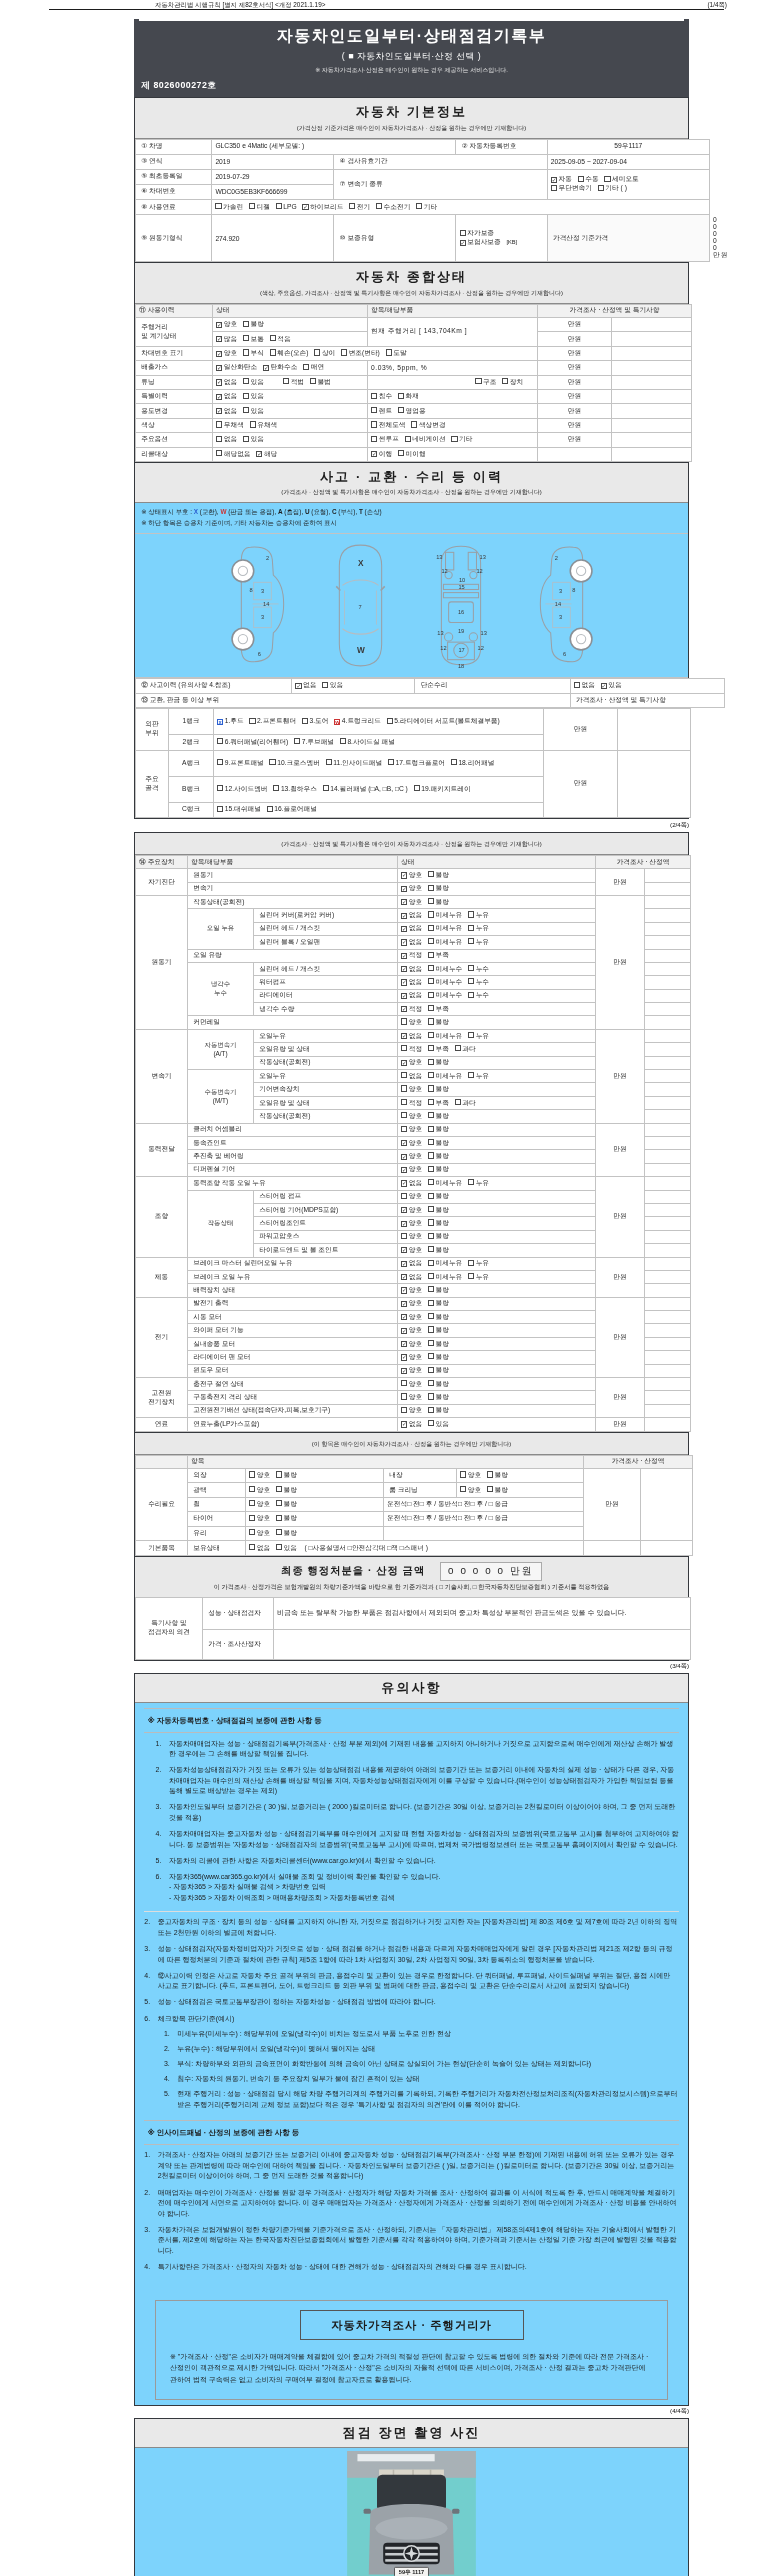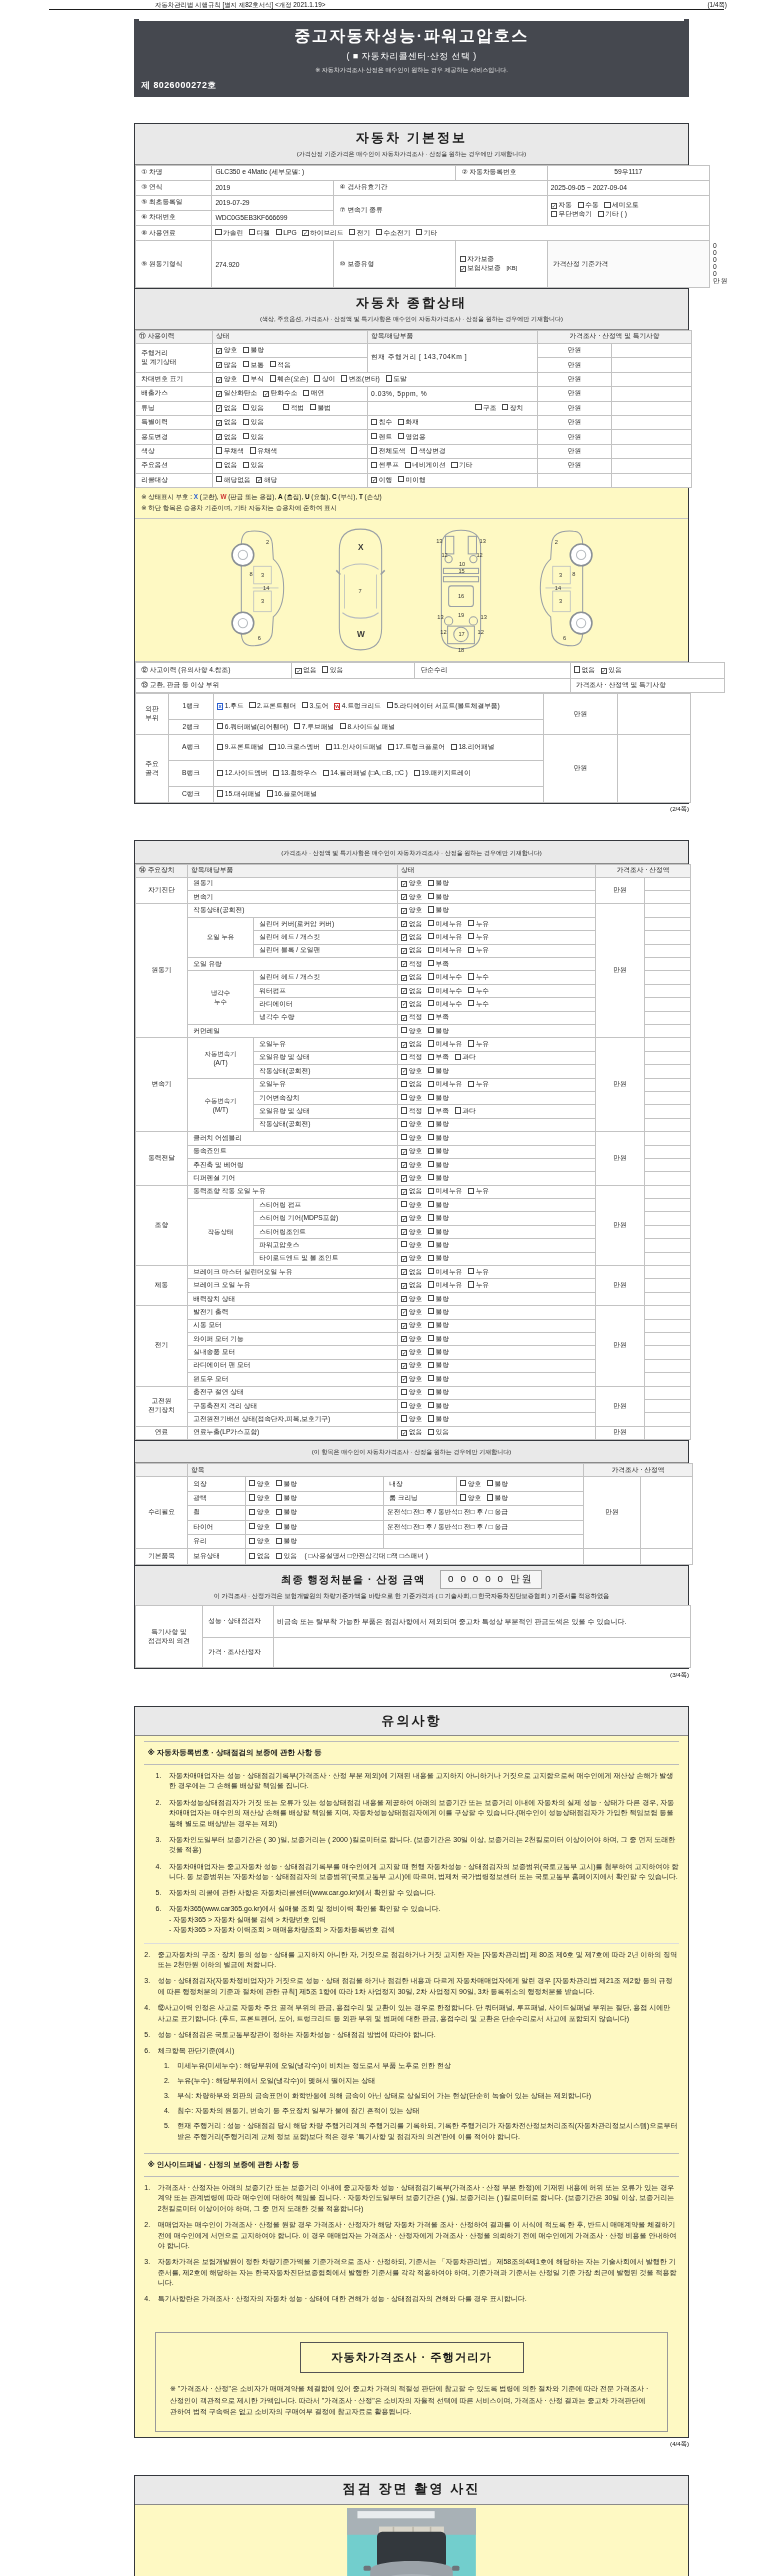--- a/index.html
+++ b/index.html
@@ -10,21 +10,21 @@
   .top-rule{position:absolute;left:49px;right:49px;top:9.3px;border-top:1px solid #1d1d1d;}
   .doc{position:absolute;left:134px;top:15.5px;width:555px;}
   
   .hdr-dark{background:#45484f;color:#fff;padding:0 0 2.1px 0;}
   .hdr-rule{height:2.1px;background:#fff;margin:3.6px 4.6px 5.2px 4.6px;}
   .hdr-title{text-align:center;font-size:16px;font-weight:bold;letter-spacing:1.5px;}
   .hdr-sub{text-align:center;font-size:8.8px;margin-top:3.6px;letter-spacing:0.5px;}
   .hdr-note{text-align:center;font-size:6px;margin-top:3.1px;color:#e8e8e8;}
   .hdr-docno{font-size:8.8px;font-weight:bold;padding:5.2px 0 3.1px 7.2px;letter-spacing:0.5px;}
   
-  .block{border:1px solid #35383d;border-top:1.5px solid #35383d;background:#fef9c3;margin-top:26px;}
+  .block{border:1px solid #35383d;border-top:1.5px solid #35383d;background:#7dd3fc;}
   .sechdr{background:#e9e9e9;text-align:center;padding:4.6px 0 5.2px 0;border-bottom:0.5px solid #8a8a8a;}
   .sechdr .t{font-size:13px;font-weight:bold;letter-spacing:2.1px;}
   .sechdr .s{font-size:6px;margin-top:2.6px;color:#222;}
   .sechdr.mid{border-top:1.5px solid #35383d;}
   .pagenote{text-align:right;font-size:6.2px;color:#111;margin:1.5px 1px 2.1px 0;width:555px;}
   table{border-collapse:collapse;width:555px;table-layout:fixed;}
   td,th{border:0.5px solid #c3c3c3;font-size:6.7px;padding:1px 3.1px;vertical-align:middle;background:#fff;font-weight:normal;text-align:left;word-break:keep-all;}
   th{background:#f1f1f1;}
   td.lbl{text-align:left;padding-left:5.2px;}
   td.ctr,th.ctr{text-align:center;}
@@ -66,22 +66,22 @@
 <div class="top-notes">
   <span class="law">자동차관리법 시행규칙 [별지 제82호서식] &lt;개정 2021.1.19&gt;</span>
   <span class="pg">(1/4쪽)</span>
 </div>
 <div class="top-rule"></div>
 
 <div class="doc">
 
   <div class="hdr-dark">
     <div class="hdr-rule"></div>
-    <div class="hdr-title">중고자동차성능·파워고압호스</div>
-    <div class="hdr-sub">( ■ 자동차리콜센터·산정 선택 )</div>
+    <div class="hdr-title">자동차인도일부터·상태점검기록부</div>
+    <div class="hdr-sub">( ■ 자동차인도일부터·산정 선택 )</div>
     <div class="hdr-note">※ 자동차가격조사·산정은 매수인이 원하는 경우 제공하는 서비스입니다.</div>
     <div class="hdr-docno">제 8026000272호</div>
   </div>
 
   <div class="block">
     <div class="sechdr">
       <div class="t">자동차 기본정보</div>
       <div class="s">(가격산정 기준가격은 매수인이 자동차가격조사 · 산정을 원하는 경우에만 기재합니다)</div>
     </div>
     <div id="basic-table">
@@ -209,20 +209,24 @@
               <td class="lbl">리콜대상</td>
               <td><span class="opt"><span class="cb"></span>해당없음</span><span class="opt"><span class="cb on">✓</span>해당</span></td>
               <td><span class="opt"><span class="cb on">✓</span>이행</span><span class="opt"><span class="cb"></span>미이행</span></td>
               <td class="price"></td>
               <td></td>
             </tr>
           </tbody>
         </table>
       </div>
 
+    <div class="sechdr mid">
+      <div class="t">사고 · 교환 · 수리 등 이력</div>
+      <div class="s">(가격조사 · 산정액 및 특기사항은 매수인이 자동차가격조사 · 산정을 원하는 경우에만 기재합니다)</div>
+    </div>
     <div class="accnotes" id="acc-notes">
         <div>※ 상태표시 부호 : <span class="mkx" style="font-weight:bold">X</span> (교환), <span class="mkw" style="font-weight:bold">W</span> (판금 또는 용접), <span class="" style="font-weight:bold">A</span> (흠집), <span class="" style="font-weight:bold">U</span> (요철), <span class="" style="font-weight:bold">C</span> (부식), <span class="" style="font-weight:bold">T</span> (손상)</div>
         <div>※ 하단 항목은 승용차 기준이며, 기타 자동차는 승용차에 준하여 표시</div>
       </div>
 
     <div class="diagram">
 
       <svg width="67" height="129" viewBox="0 0 110 250">
         <path d="M32,12 C58,10 72,18 74,36 L76,66 C90,78 96,96 96,122 C96,148 90,166 76,178 L74,208 C72,226 58,234 34,234 C20,234 14,226 14,208 L14,38 C14,20 20,12 32,12 Z" fill="none" stroke="#9aa0a6" stroke-width="2"></path>
         <circle cx="17" cy="58" r="21" fill="#fff" stroke="#8a9096" stroke-width="3"></circle>

